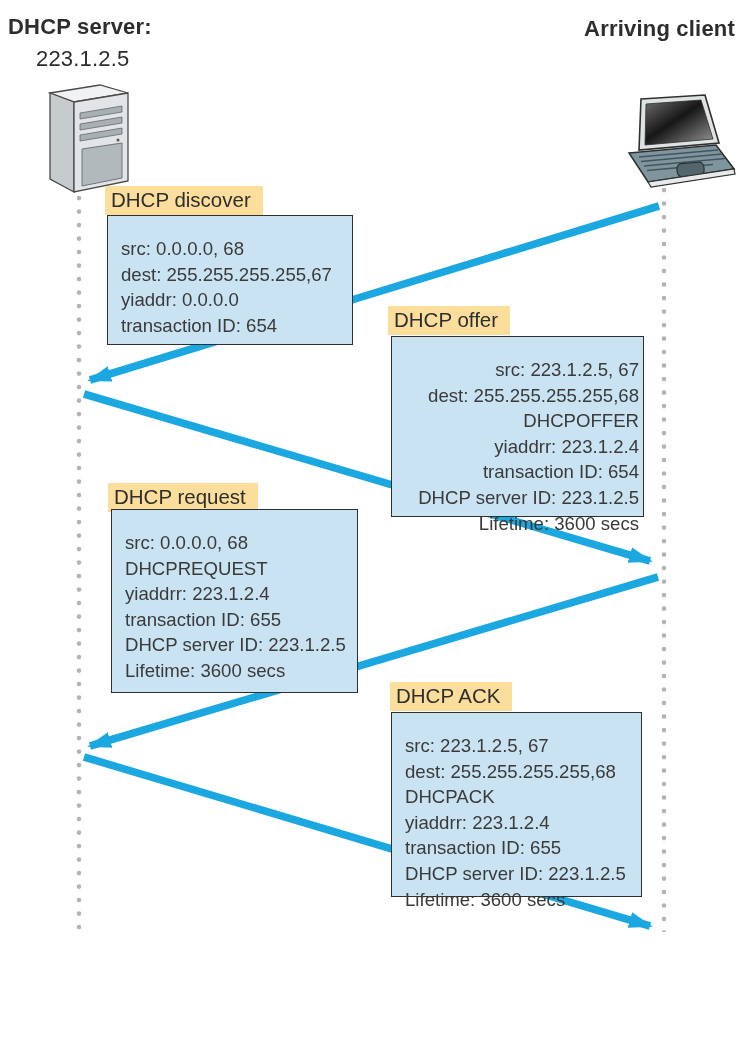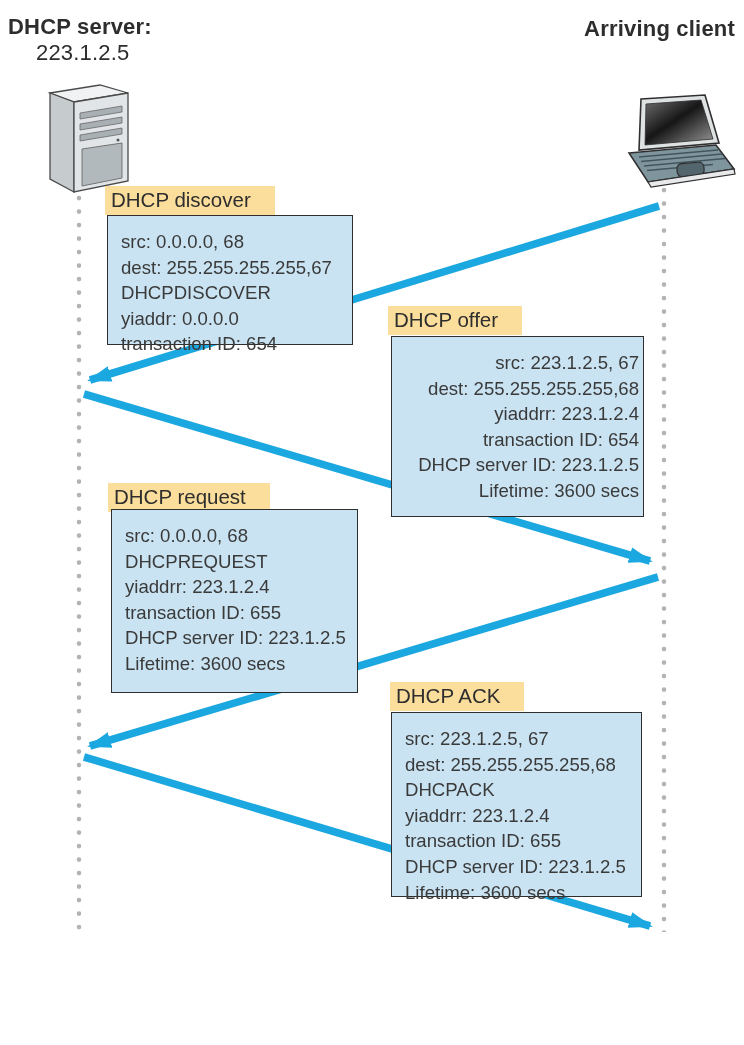--- a/index.html
+++ b/index.html
@@ -13,33 +13,33 @@
   *{box-sizing:border-box;margin:0;padding:0;}
   body{background:#fff;}
   .stage{
     position:relative;width:744px;height:932px;background:#fff;
     font-family:"Liberation Sans",sans-serif;color:var(--text);overflow:hidden;
   }
   .svg-layer{position:absolute;left:0;top:0;z-index:1;}
   .icon-svg{position:absolute;z-index:2;}
   .actor-label{position:absolute;z-index:3;font-weight:bold;font-size:22px;color:#2D2D2D;letter-spacing:.2px;}
   .server-label{left:8px;top:14px;}
-  .server-ip{left:36px;top:40px;font-weight:400;}
+  .server-ip{left:36px;top:46px;font-weight:400;}
   .client-label{right:9px;top:16px;}
   .time-label{position:absolute;z-index:3;font-size:17px;color:#2D2D2D;width:70px;text-align:center;}
   .time-left{left:46px;top:992px;}
   .time-right{left:632px;top:992px;}
   .msg{position:absolute;z-index:4;}
   .msg-title{
     display:inline-block;background:var(--title-highlight);
-    padding:2px 24px 3px 6px;font-size:20.5px;color:#2E2E2E;white-space:nowrap;
+    padding:2px 12px 3px 6px;font-size:20.5px;color:#2E2E2E;white-space:nowrap;
   }
   .msg-box{
     position:absolute;background:var(--box-fill);border:1.7px solid var(--box-border);
-    padding:13px 4px 4px 13px;font-size:18.6px;line-height:25.6px;color:var(--text);
+    padding:20px 4px 4px 13px;font-size:18.6px;line-height:25.6px;color:var(--text);
     white-space:nowrap;
   }
   .msg-discover{left:105px;top:186px;}
   .msg-discover .msg-box{left:2px;top:29px;width:246px;height:130px;}
   .msg-offer{left:388px;top:306px;text-align:right;}
   .msg-offer .msg-box{left:3px;top:30px;width:253px;height:181px;}
   .msg-request{left:108px;top:483px;}
   .msg-request .msg-box{left:3px;top:26px;width:247px;height:184px;}
   .msg-ack{left:390px;top:682px;}
   .msg-ack .msg-box{left:1px;top:30px;width:251px;height:185px;}
@@ -104,31 +104,31 @@
     <line x1="32" y1="76.5" x2="98" y2="70.5" stroke="#42555C" stroke-width="1.6"></line>
     <rect x="62" y="69" width="27" height="13" rx="5" fill="#53666D" stroke="#2F2F2F" stroke-width="1.2" transform="rotate(-5 75 75)"></rect>
     <polygon points="33,88 119,75 120,80 36,93" fill="#E7E9EA" stroke="#2F2F2F" stroke-width="1.2"></polygon>
   </svg>
 
   <div class="msg msg-discover">
     <div class="msg-title">DHCP discover</div>
     <div class="msg-box">
         <div>src: 0.0.0.0, 68</div>
         <div>dest: 255.255.255.255,67</div>
-        <div>DHCPDISCOVER</div>
         <div>yiaddr: 0.0.0.0</div>
         <div>transaction ID: 654</div>
       </div>
   </div>
 
   <div class="msg msg-offer">
     <div class="msg-title">DHCP offer</div>
     <div class="msg-box">
         <div>src: 223.1.2.5, 67</div>
         <div>dest: 255.255.255.255,68</div>
+        <div>DHCPOFFER</div>
         <div>yiaddrr: 223.1.2.4</div>
         <div>transaction ID: 654</div>
         <div>DHCP server ID: 223.1.2.5</div>
         <div>Lifetime: 3600 secs</div>
       </div>
   </div>
 
   <div class="msg msg-request">
     <div class="msg-title">DHCP request</div>
     <div class="msg-box">

